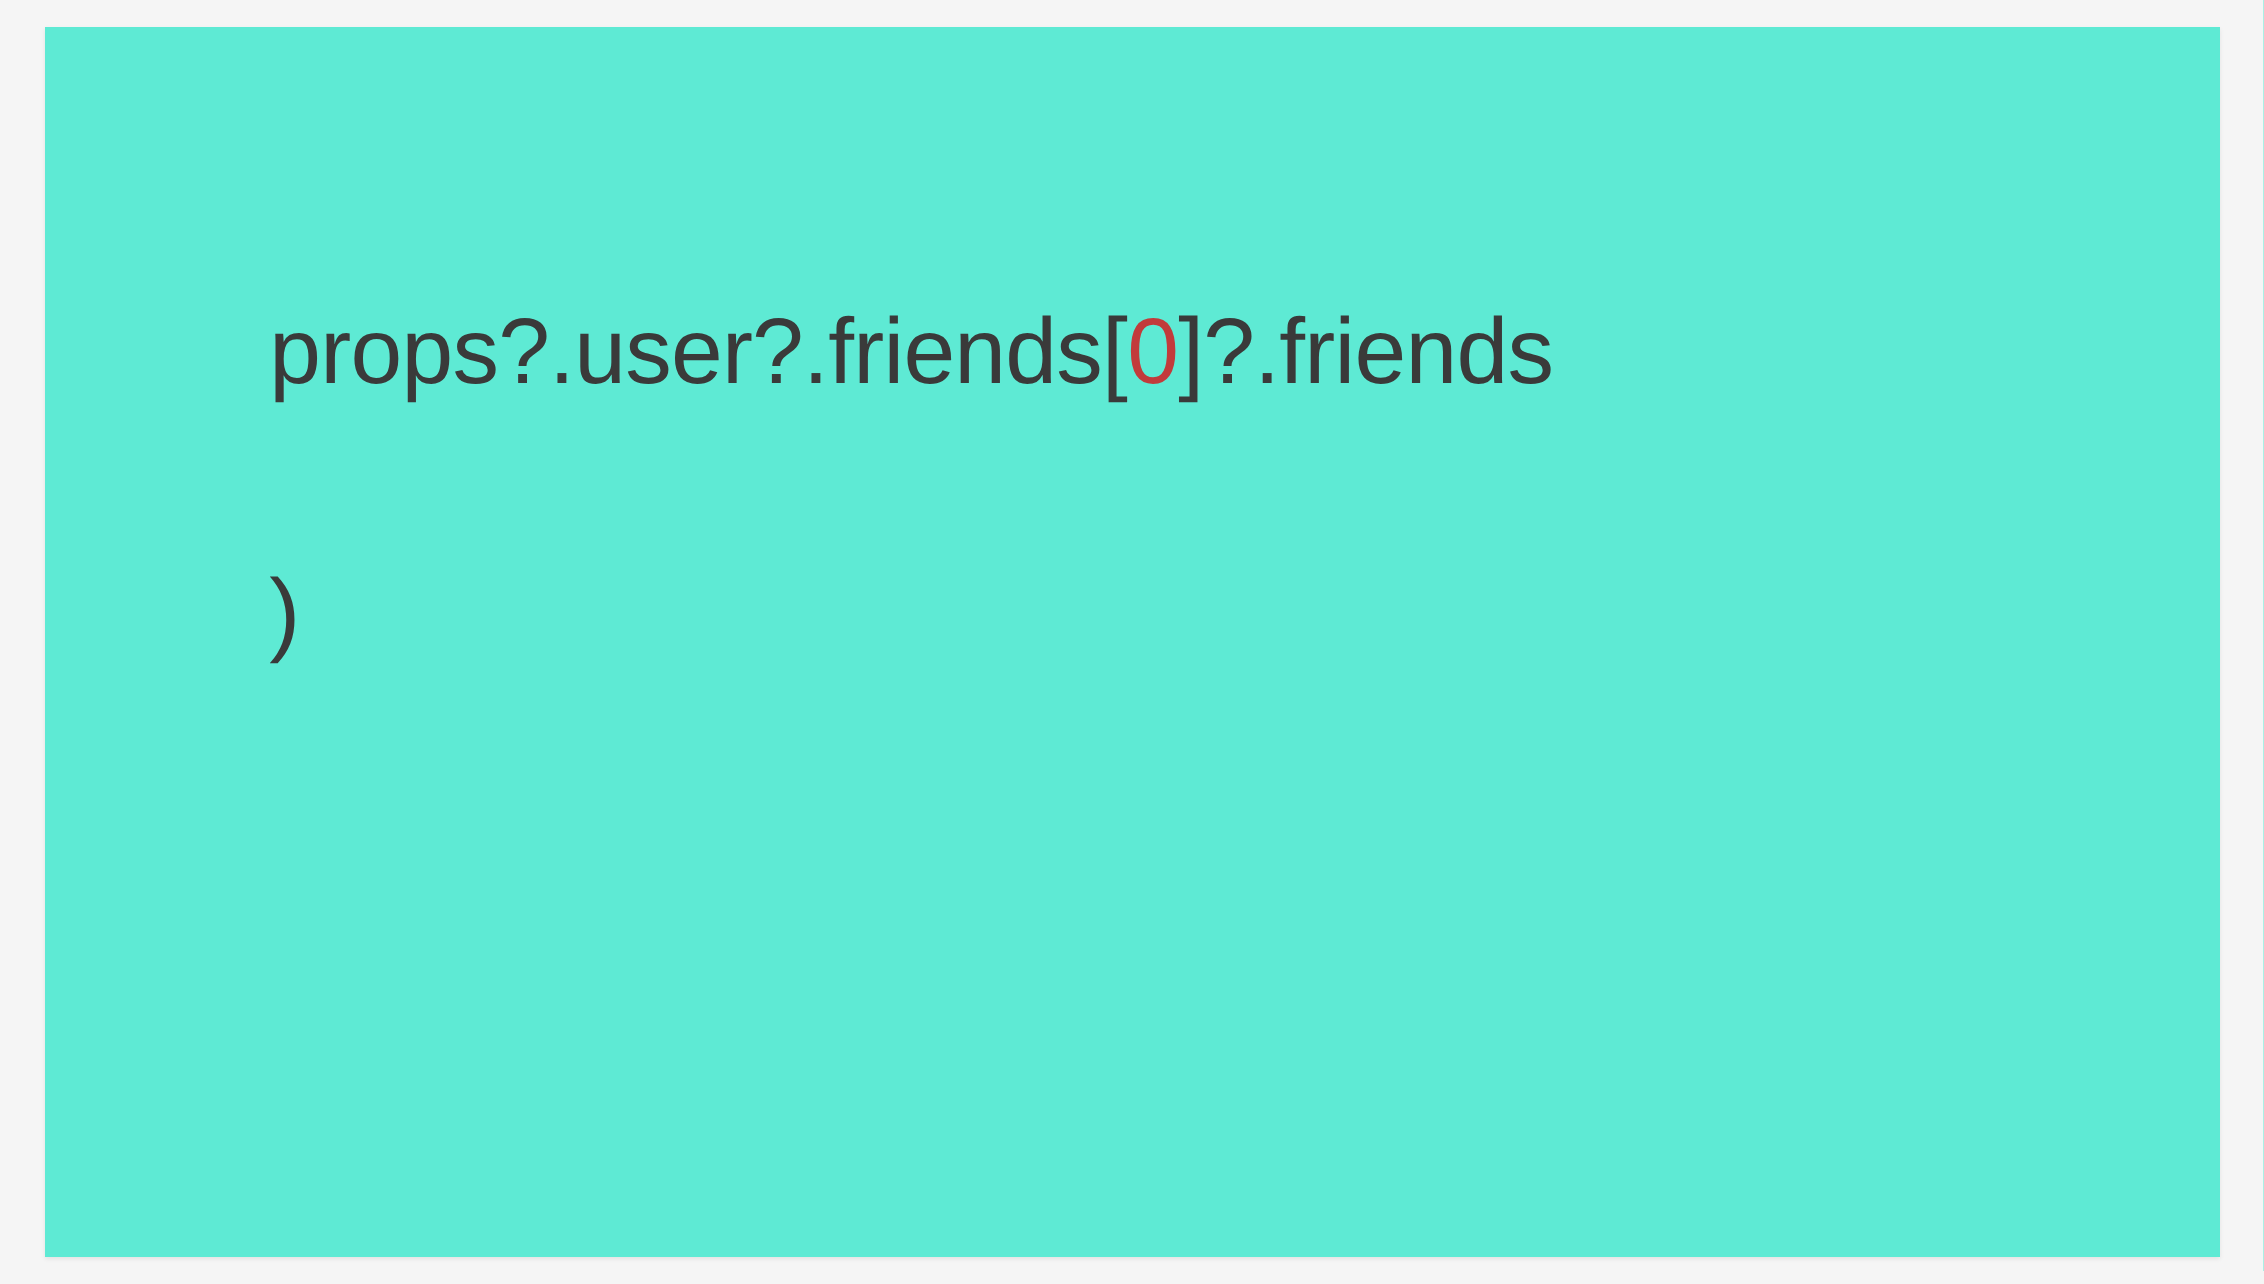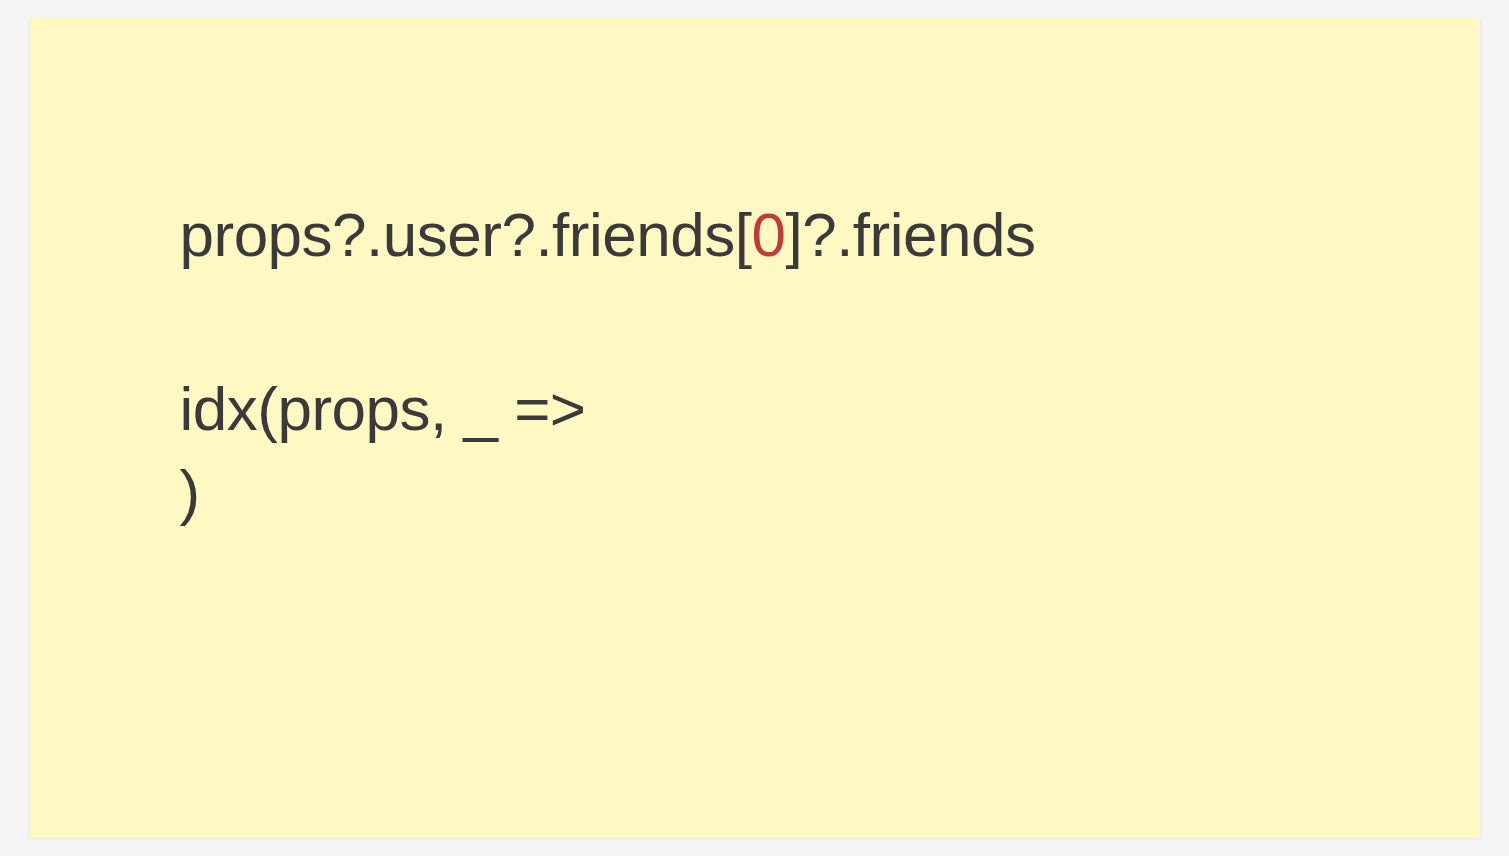--- a/index.html
+++ b/index.html
@@ -12,21 +12,21 @@
       height: 856px;
       background: #f5f5f5;
       display: flex;
       align-items: center;
       justify-content: center;
       font-family: -apple-system, BlinkMacSystemFont, "Segoe UI", Helvetica, Arial, sans-serif;
     }
     .slide {
       width: 1450px;
       height: 820px;
-      background: #fef9c3;
+      background: #5eead4;
       box-shadow: 0 1px 3px rgba(0,0,0,0.08);
       padding: 175px 150px;
     }
     .code-block {
       font-size: 62px;
       line-height: 1.35;
       color: #3a3a3a;
       font-weight: 400;
       letter-spacing: -0.5px;
     }
@@ -42,16 +42,15 @@
   </style>
 </head>
 <body>
 
 <div class="slide">
   <div class="code-block">
     <div class="code-line"><span>props?.user?.friends[</span><span class="hl-number">0</span><span>]?.friends</span></div>
   </div>
   <div class="spacer"></div>
   <div class="code-block">
-    <div class="code-line"><span>idx(props, _ =&gt;</span></div>
     <div class="code-line"><span>)</span></div>
   </div>
 </div>
 
 </body></html>

